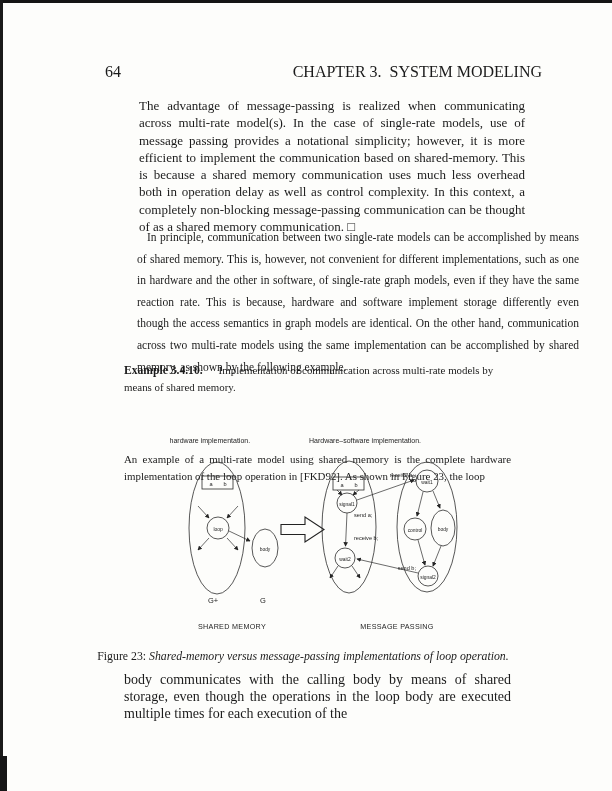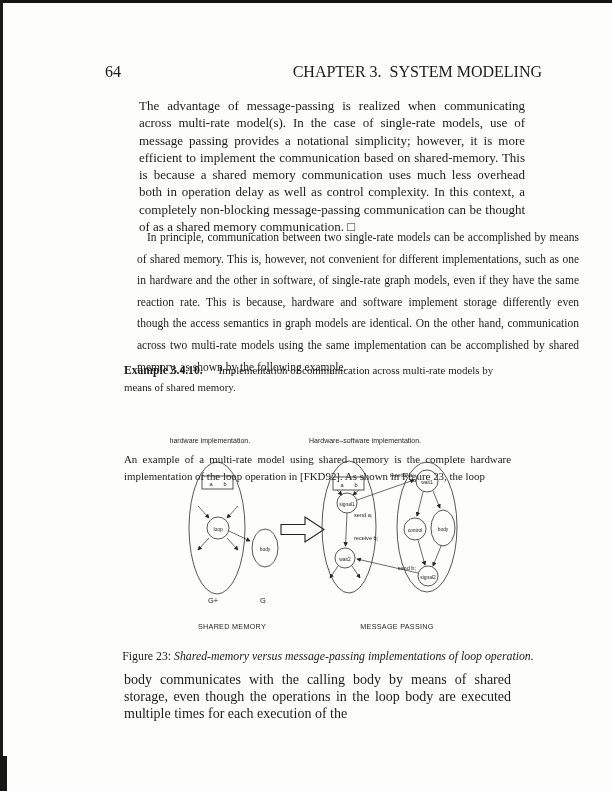--- a/index.html
+++ b/index.html
@@ -32,21 +32,21 @@
     left:124px; top:362px; width:387px;
     font-size:10.9px; line-height:16.4px;
   }
   .example-label { font-weight:bold; font-size:11.6px; }
   .ex-gap { display:inline-block; width:16px; }
   .example-body {
     left:124px; top:403px; width:387px;
     font-size:10.9px; line-height:16.6px; text-align:justify;margin-top:48px;
   }
   .fig-caption {
-    left:102px; top:649px; width:452px; font-size:11.8px; text-align:center; white-space:nowrap;
+    left:77px; top:649px; width:452px; font-size:11.8px; text-align:center; white-space:nowrap;
   }
   .fig-caption .it { font-style:italic; }
   .closing-para {
     left:124px; top:671px; width:387px;
     font-size:14px; line-height:17px; text-align:justify;
   }
 
   
   svg.figure { position:absolute; left:170px; top:432px; }
   .shape { fill:none; stroke:#2c2c2c; stroke-width:0.8px; }

